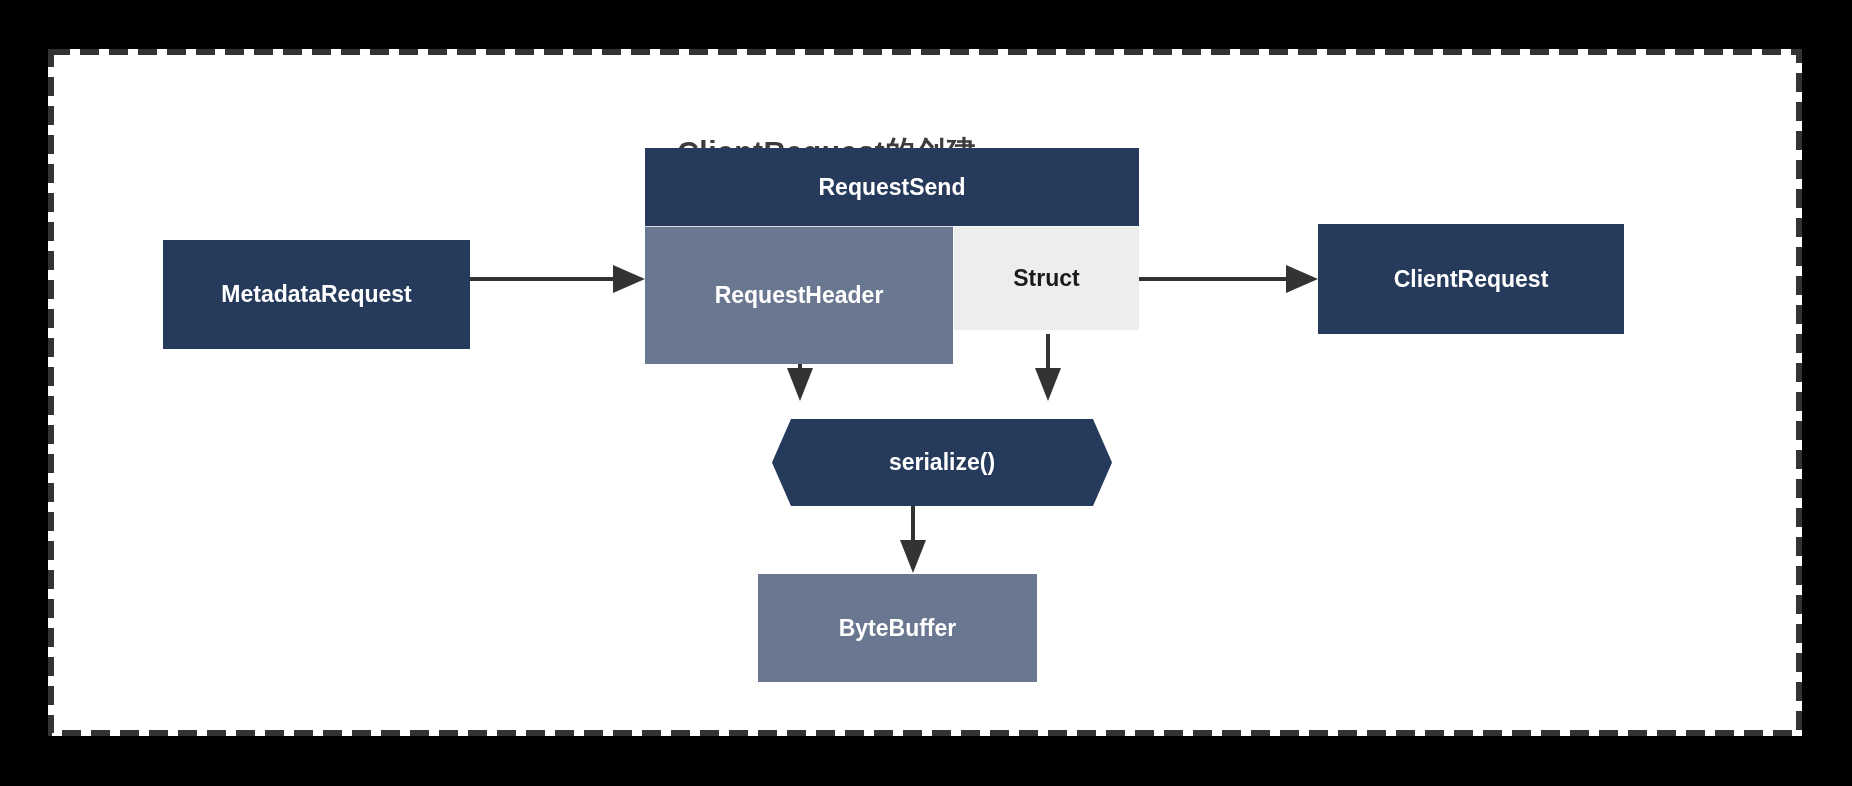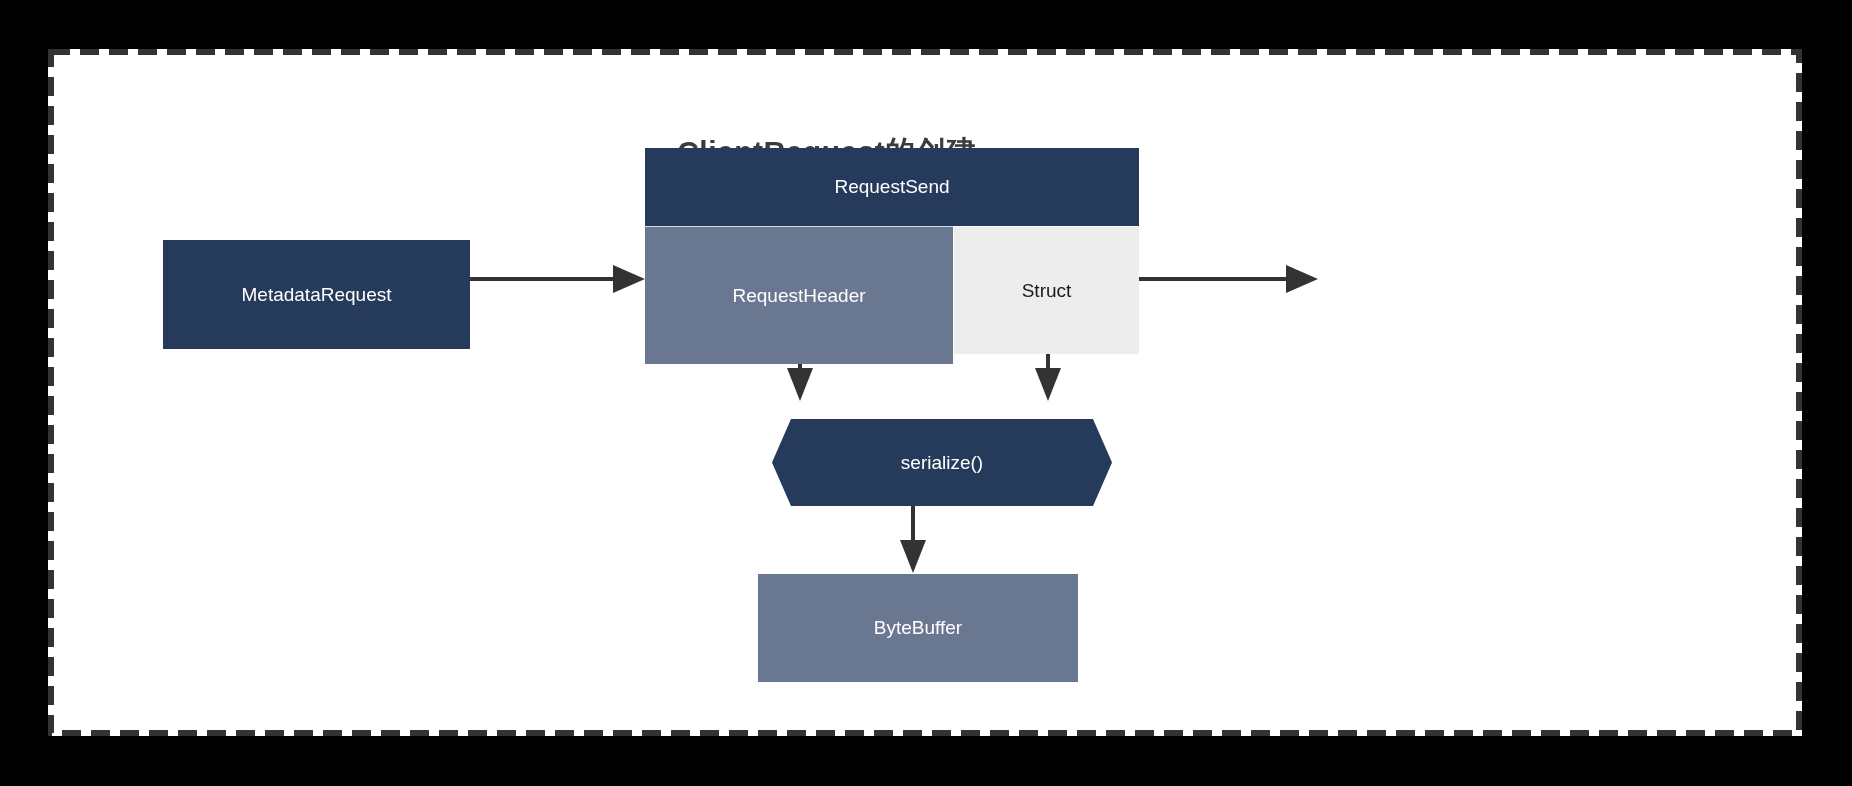--- a/index.html
+++ b/index.html
@@ -38,38 +38,38 @@
     font-size:30px;
     font-weight:bold;
     color:var(--title_text);
     letter-spacing:0.5px;
   }
   .node{
     position:absolute;
     display:flex;
     align-items:center;
     justify-content:center;
-    font-size:19px;
-    font-weight:normal;
+    font-size:23px;
+    font-weight:bold;
     color:#ffffff;
     text-align:center;
   }
   .node-navy{background:var(--navy);}
   .node-slate{background:var(--slate);}
   .node-light{background:var(--light_gray);color:var(--struct_text);}
   .node-metadata-request{left:115px;top:176px;width:307px;height:109px;margin-top:15px;}
   .node-request-send{left:597px;top:99px;width:494px;height:78px;}
   .node-request-header{left:597px;top:177px;width:308px;height:138px;border-top:1px solid rgba(255,255,255,0.75);}
-  .node-struct{left:905px;top:177px;width:186px;height:128px;border-top:1px solid rgba(255,255,255,0.75);border-left:1px solid rgba(255,255,255,0.75);}
+  .node-struct{left:905px;top:177px;width:186px;height:104px;border-top:1px solid rgba(255,255,255,0.75);border-left:1px solid rgba(255,255,255,0.75);}
   .node-client-request{left:1270px;top:175px;width:306px;height:110px;}
   .node-serialize{
     left:724px;top:370px;width:340px;height:87px;
     clip-path:polygon(19px 0,321px 0,340px 50%,321px 100%,19px 100%,0 50%);
   }
-  .node-byte-buffer{left:710px;top:525px;width:320px;height:108px;}
+  .node-byte-buffer{left:710px;top:525px;width:279px;height:108px;}
 </style>
 </head>
 <body>
 
 <div class="canvas">
 
   <svg class="overlay" width="1754" height="687" viewBox="0 0 1754 687" xmlns="http://www.w3.org/2000/svg">
 
     <rect x="3" y="3" width="1748" height="681" fill="none" stroke="#333333" stroke-width="6" stroke-dasharray="19 10"></rect>
 
@@ -110,20 +110,23 @@
   </div>
 
   <div class="node node-slate node-request-header">
     <span>RequestHeader</span>
   </div>
 
   <div class="node node-light node-struct">
     <span>Struct</span>
   </div>
 
+  <div class="node node-navy node-client-request">
+    <span>ClientRequest</span>
+  </div>
 
   <div class="node node-navy node-serialize">
     <span>serialize()</span>
   </div>
 
   <div class="node node-slate node-byte-buffer">
     <span>ByteBuffer</span>
   </div>
 
 </div>

